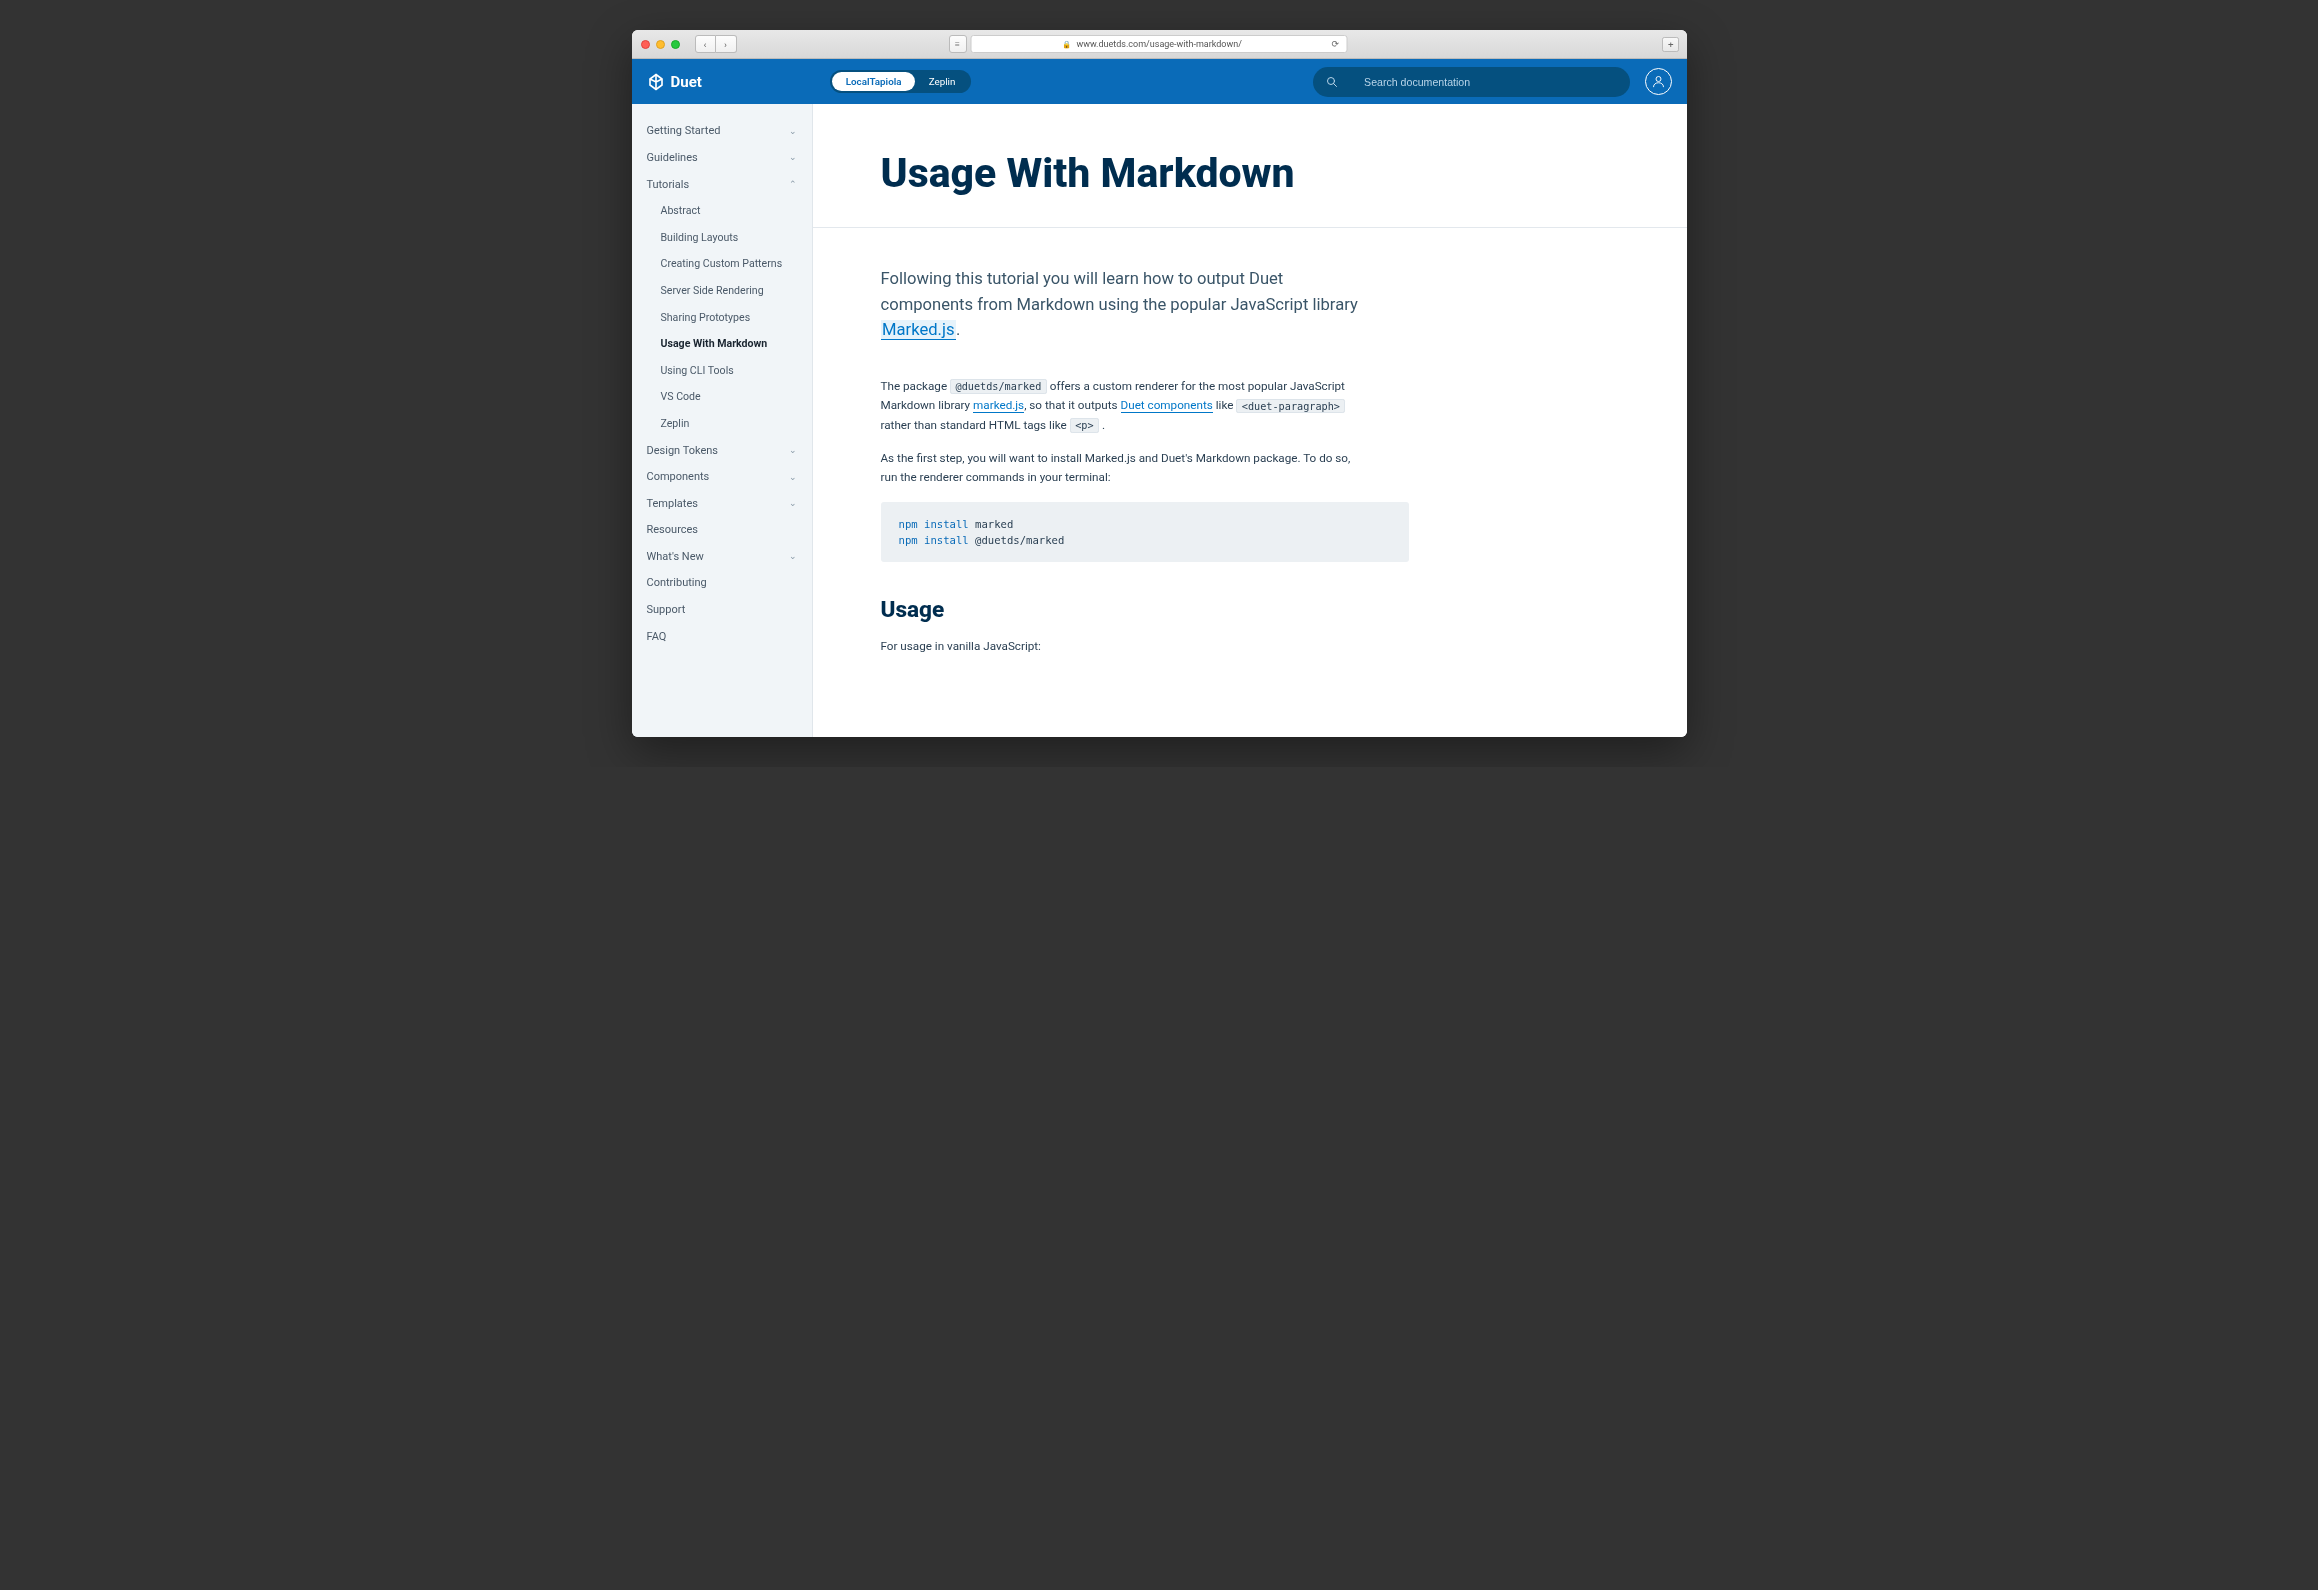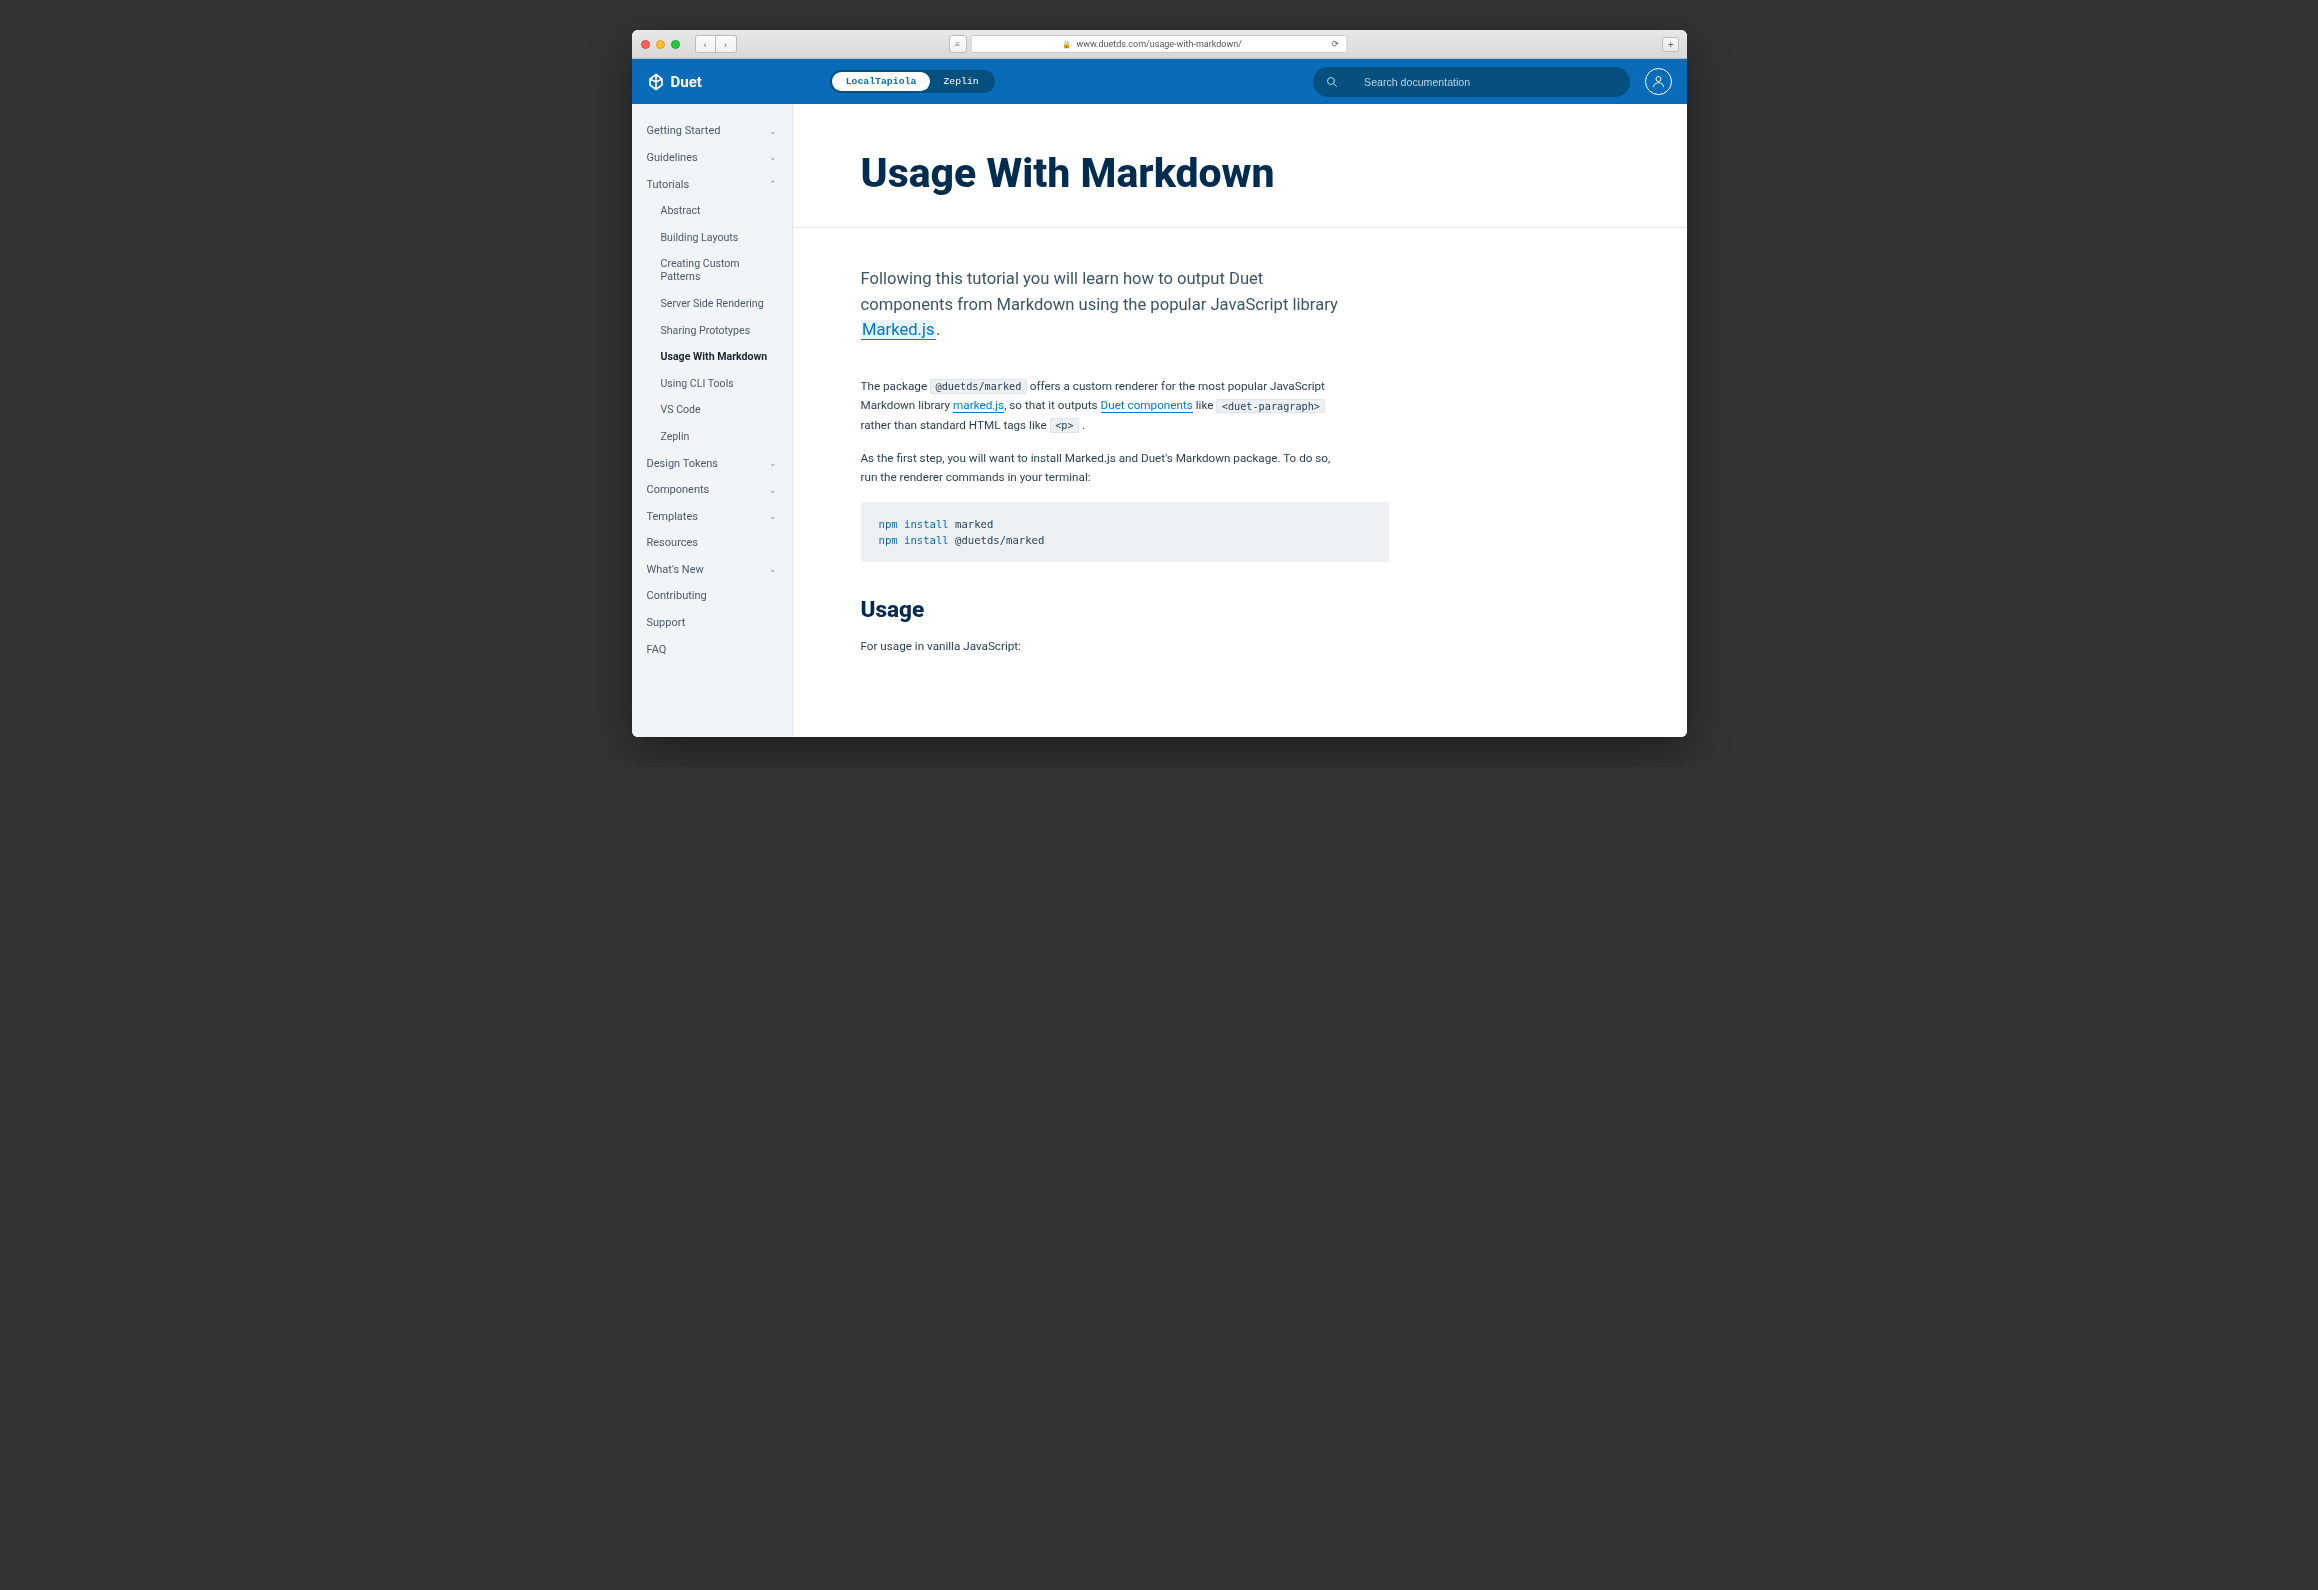--- a/index.html
+++ b/index.html
@@ -86,21 +86,20 @@
   gap: 15px;
 }
 .logo { display: flex; align-items: center; gap: 6px; color: #fff; font-weight: 700; font-size: 15px; }
 .logo svg { width: 18px; height: 18px; }
 .toggle {
   background: #05507f;
   border-radius: 15px;
   padding: 2.3px;
   display: flex;
   margin-left: 113px;
-  font-family: Liberation Mono, monospace;
 }
 .toggle-opt {
   padding: 3.8px 13.6px;
   border-radius: 13.6px;
   font-size: 9.8px;
   color: #fff;
   cursor: pointer;
 }
 .toggle-opt.active { background: #fff; color: #0a6bb8; font-weight: 600; }
 .search-wrap {
@@ -121,21 +120,21 @@
 }
 .search-input::placeholder { color: #b8d4e8; }
 .avatar {
   width: 27px; height: 27px; border-radius: 50%;
   border: 1.5px solid #fff;
   display: flex; align-items: center; justify-content: center;
 }
 .avatar svg { width: 15px; height: 15px; fill: none; stroke: #fff; stroke-width: 1.5; }
 .body { display: flex; flex: 1; overflow: hidden; }
 .sidebar {
-  width: 161px;
+  width: 181px;
   background: #f1f5f8;
   border-right: 0.8px solid #e0e6eb;
   padding: 13.6px 0;
   overflow-y: auto;
 }
 .nav-item {
   display: flex; align-items: center; justify-content: space-between;
   padding: 6.8px 15px;
   font-size: 11px;
   color: #4a5968;

